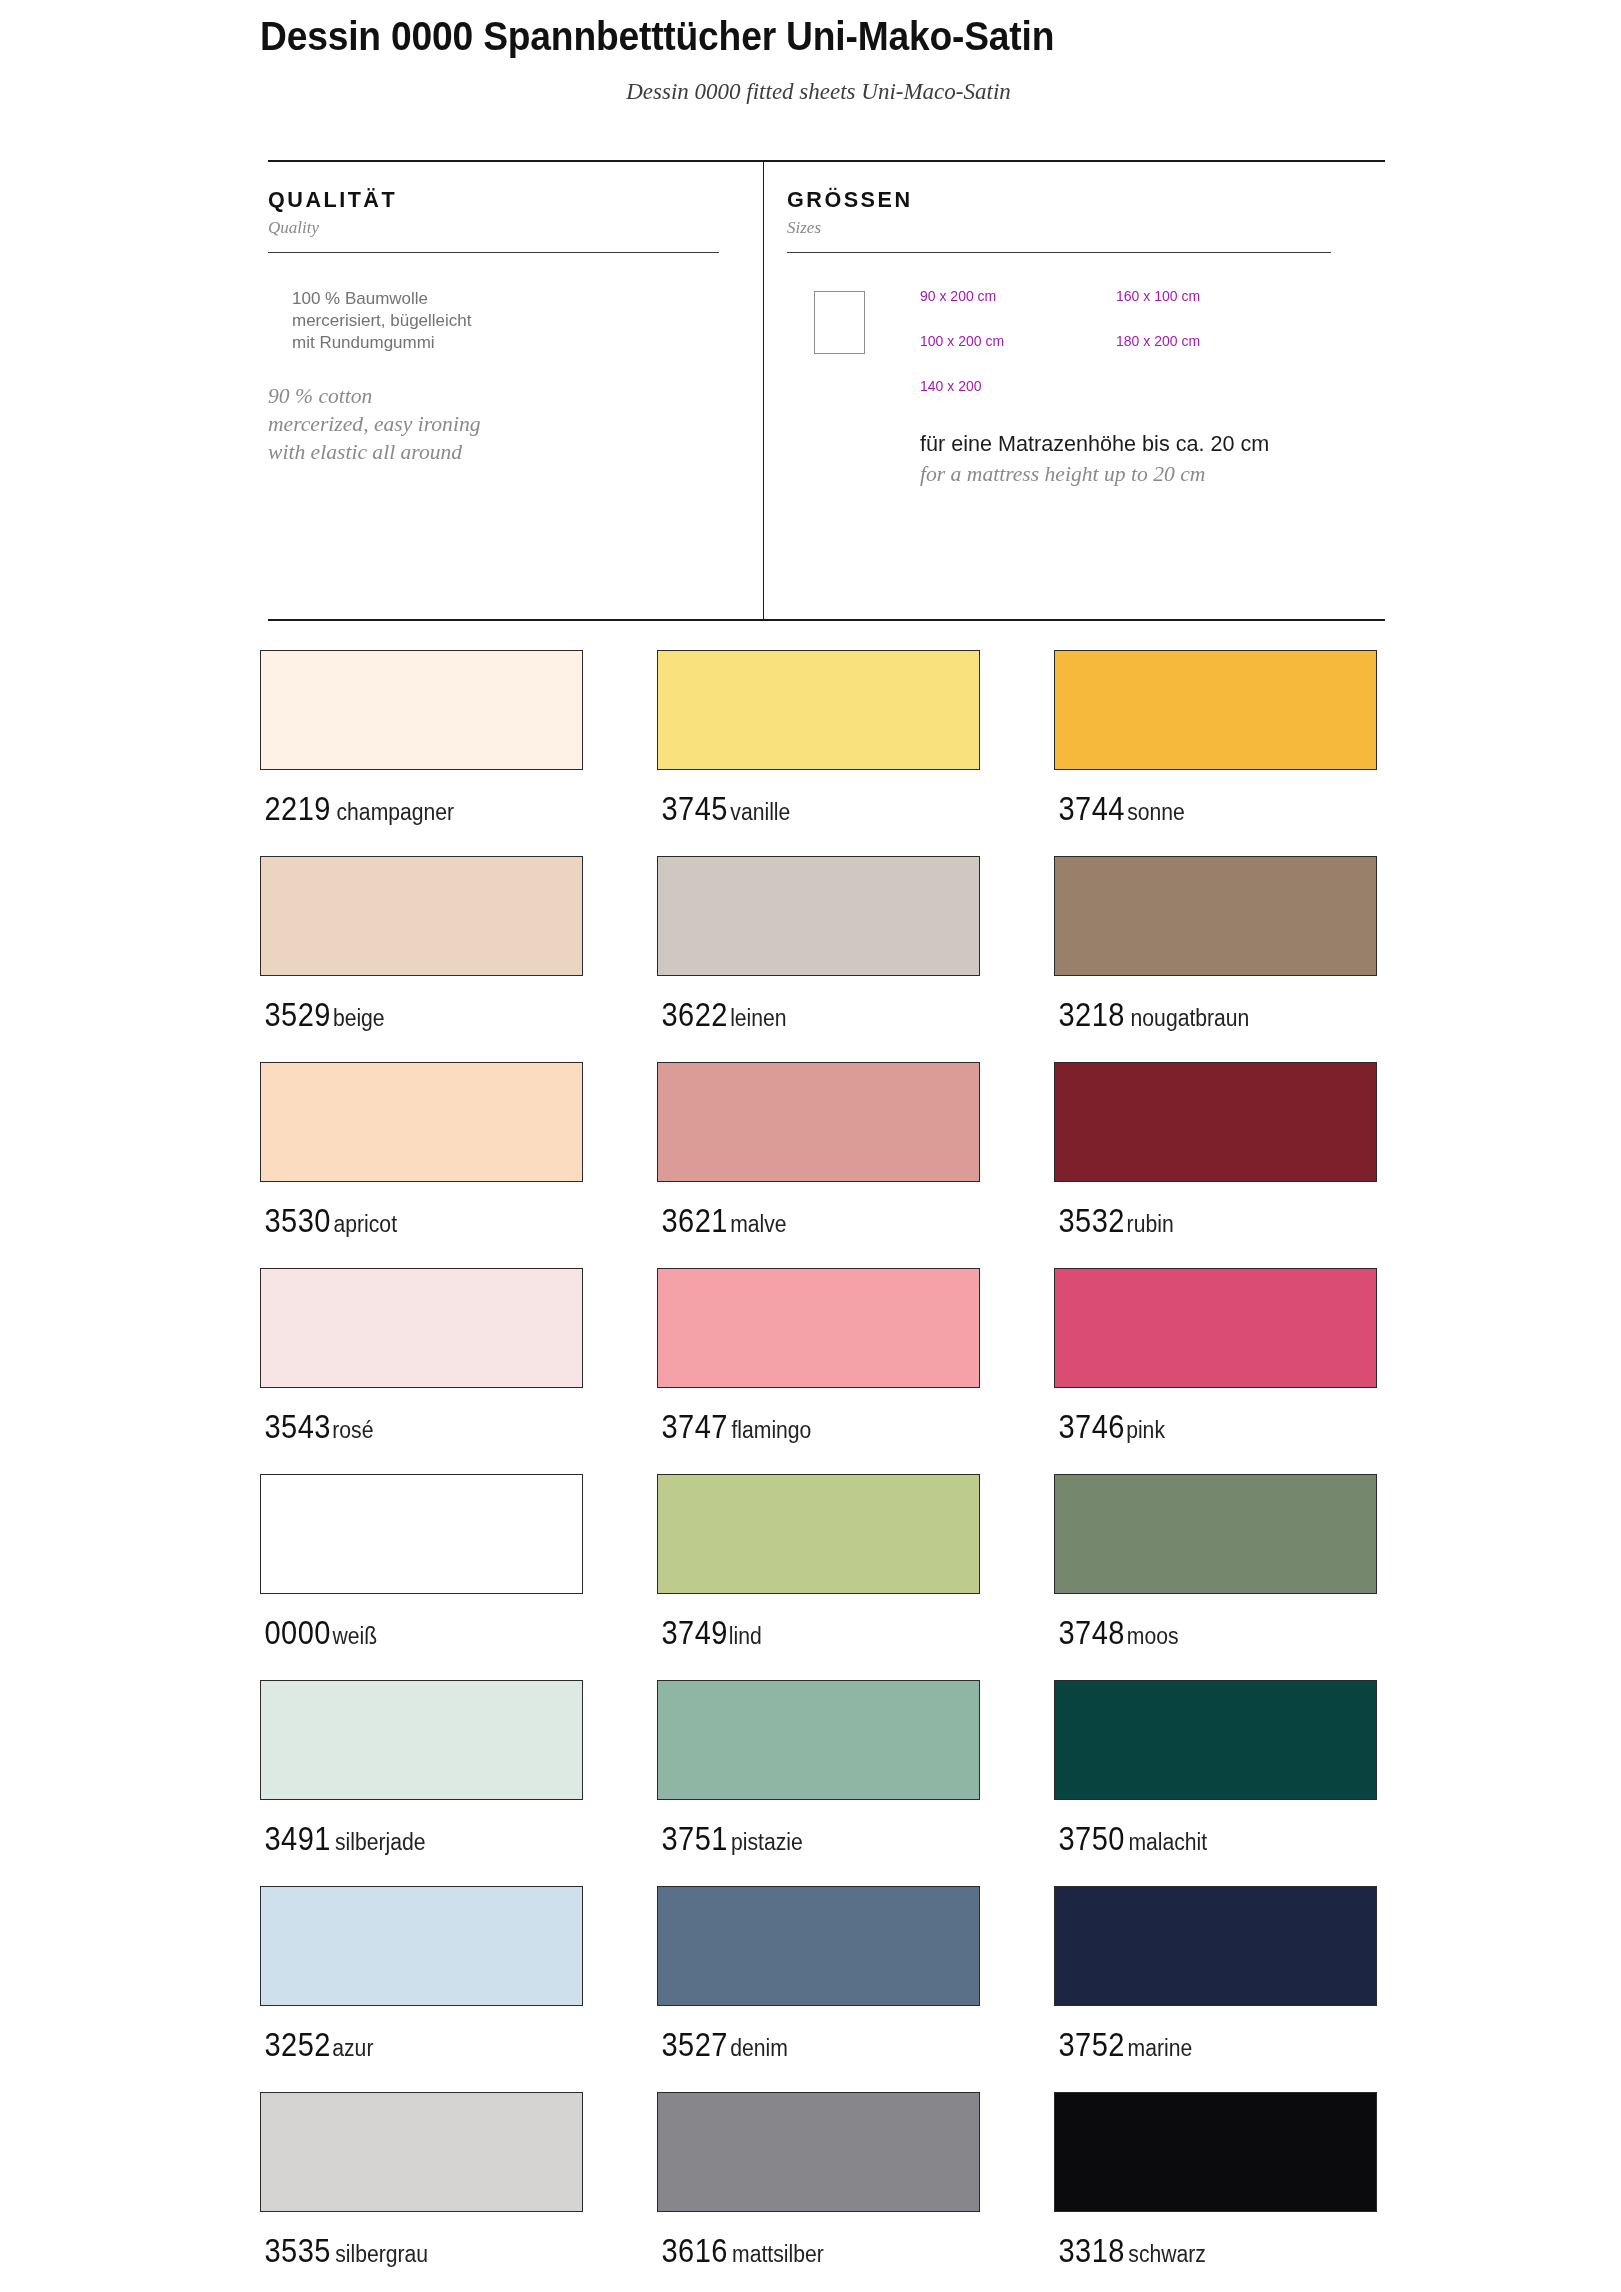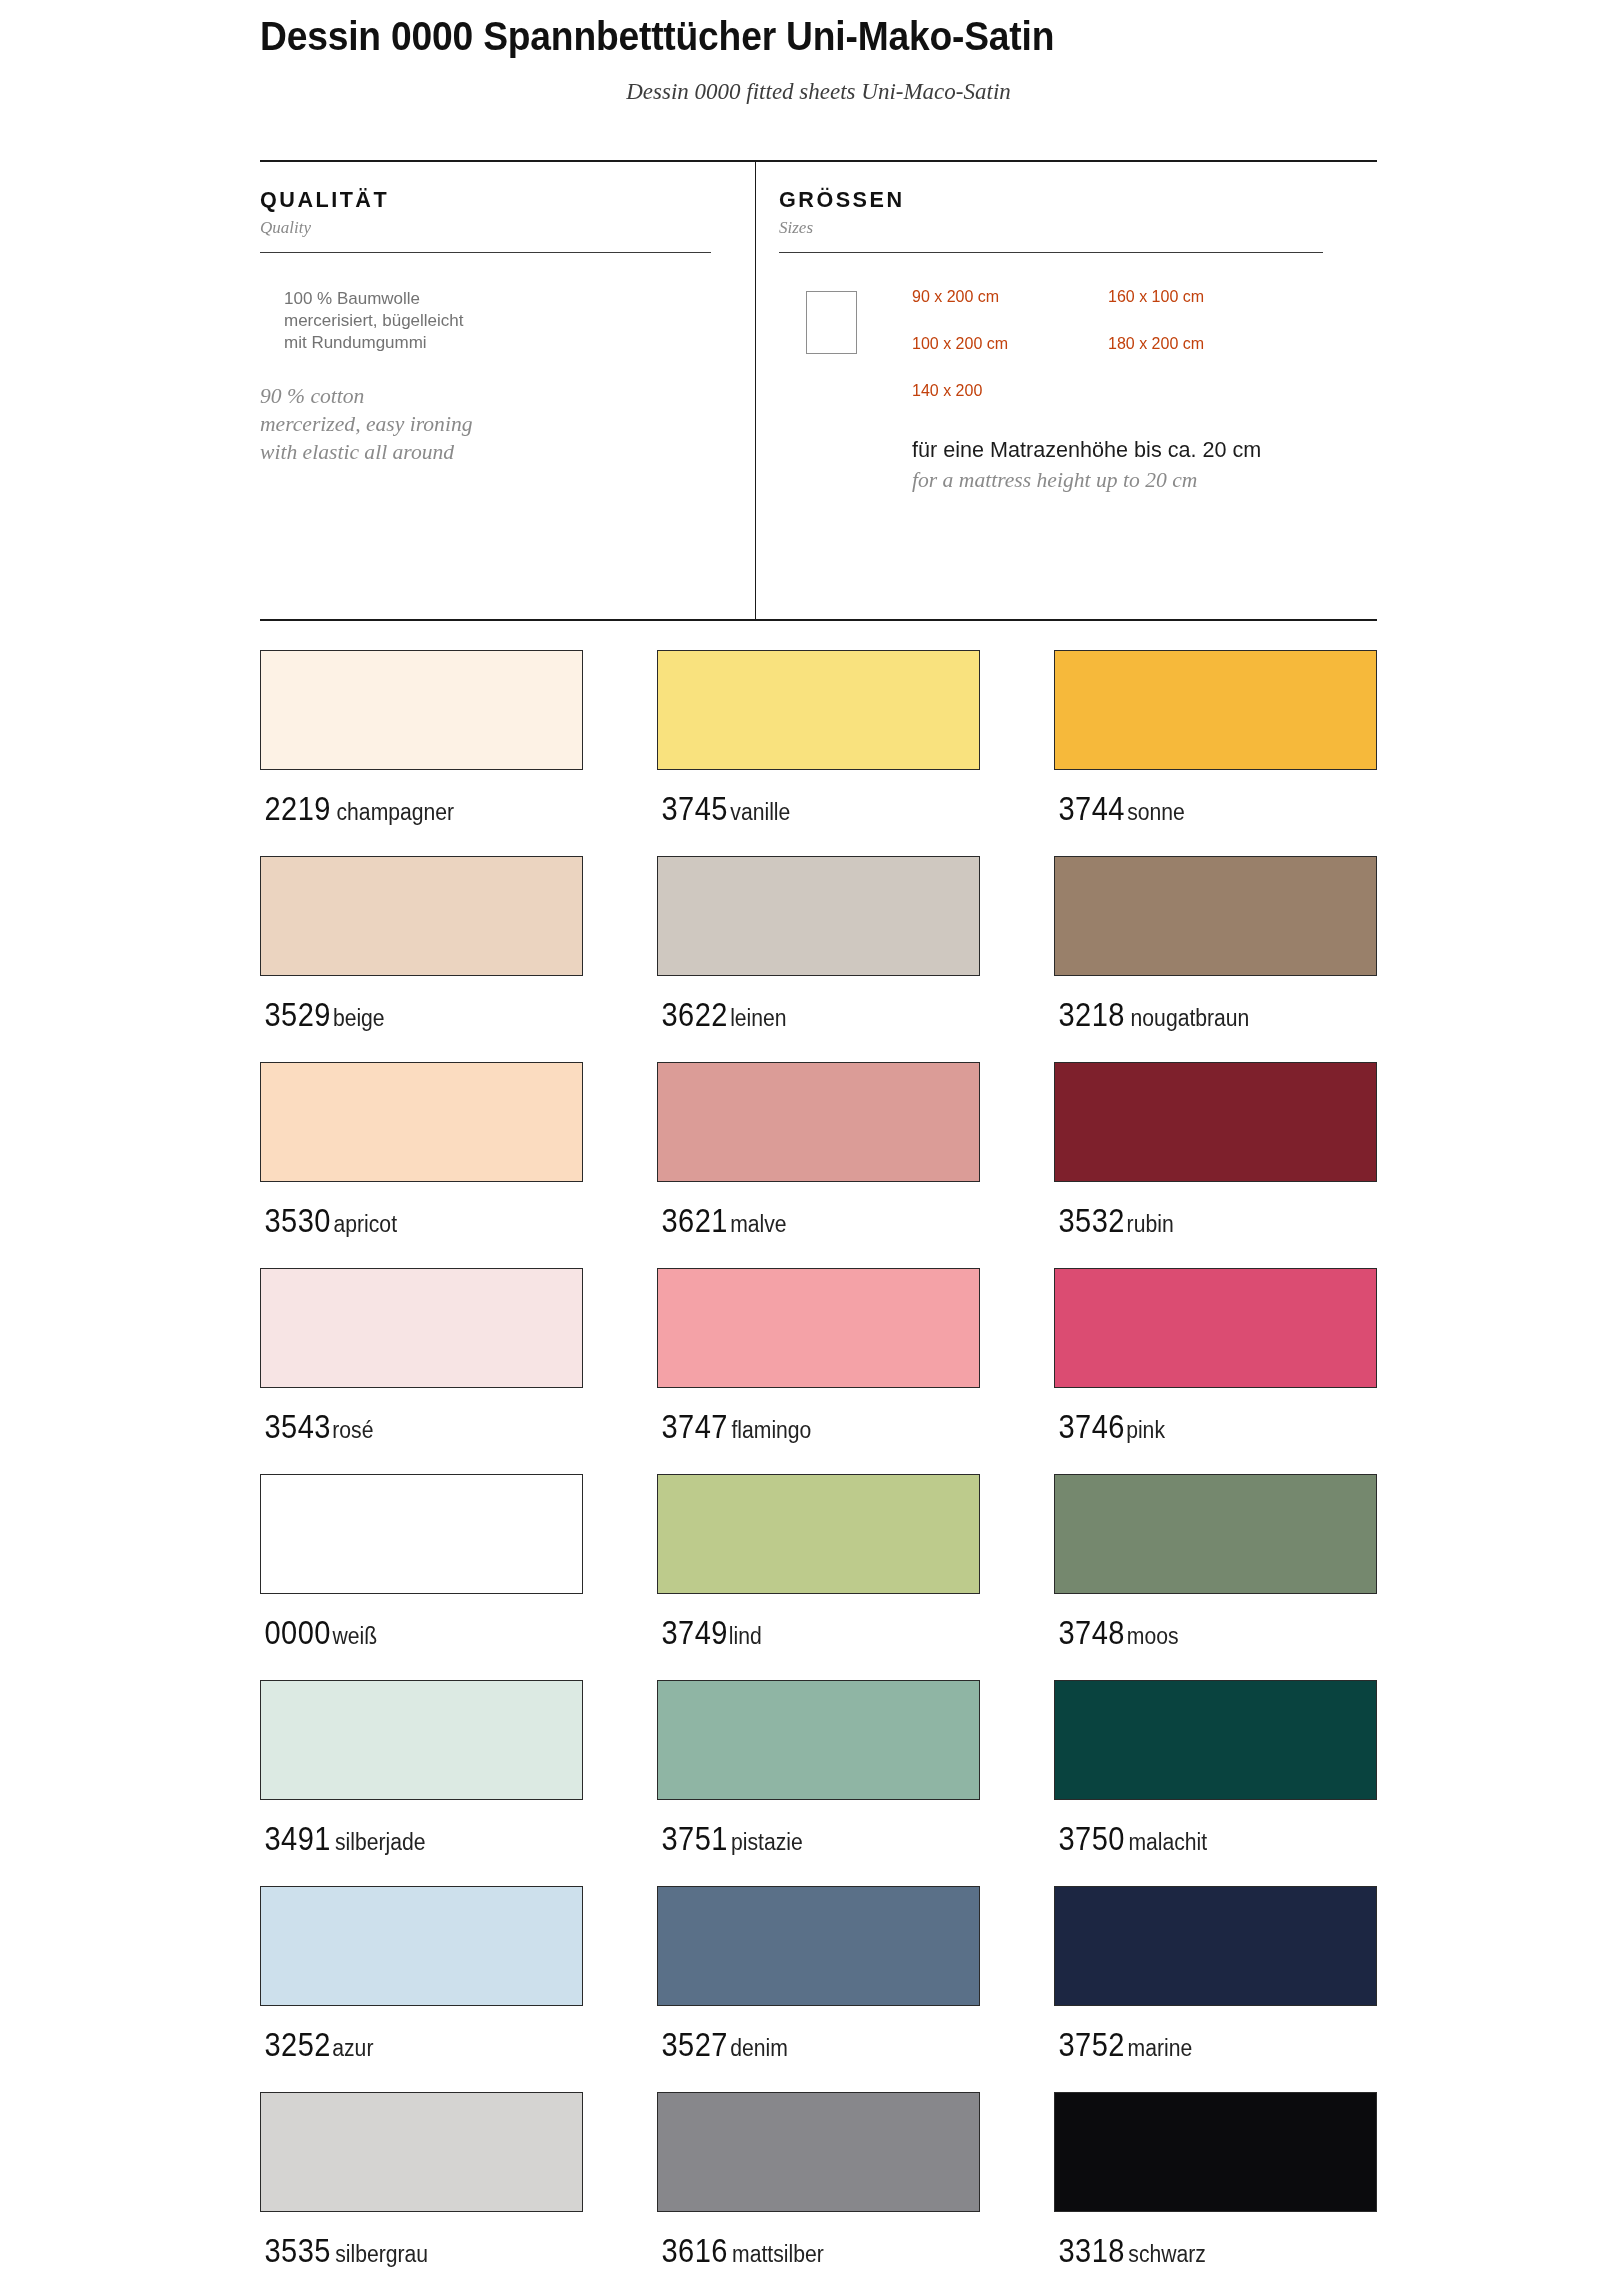--- a/index.html
+++ b/index.html
@@ -47,21 +47,21 @@
     font-size: 23px;
     color: #3d3d3d;
     margin-top: 21px;
     white-space: nowrap;
     text-align: center;
   }
 
   
   .info-block {
     position: absolute;
-    left: 260px;
+    left: 268px;
     top: 160px;
     width: 1117px;
     height: 550px;
   }
   .rule-top {
     position: absolute;
     left: 0;
     top: 0;
     width: 1117px;
     height: 0;
@@ -145,22 +145,22 @@
     height: 61px;
     border: 1.4px solid #8e8e8e;
     background: #ffffff;
   }
   .size-grid {
     display: grid;
     grid-template-columns: 196px 196px;
     row-gap: 29px;
   }
   .size-cell {
-    font-size: 16px;
-    color: #c2410c;
+    font-size: 14px;
+    color: #a21caf;
     white-space: nowrap;
   }
   .mattress {
     margin-top: 37px;
     padding-left: 133px;
   }
   .mattress-de {
     font-size: 21.6px;
     color: #1c1c1c;
     white-space: nowrap;

